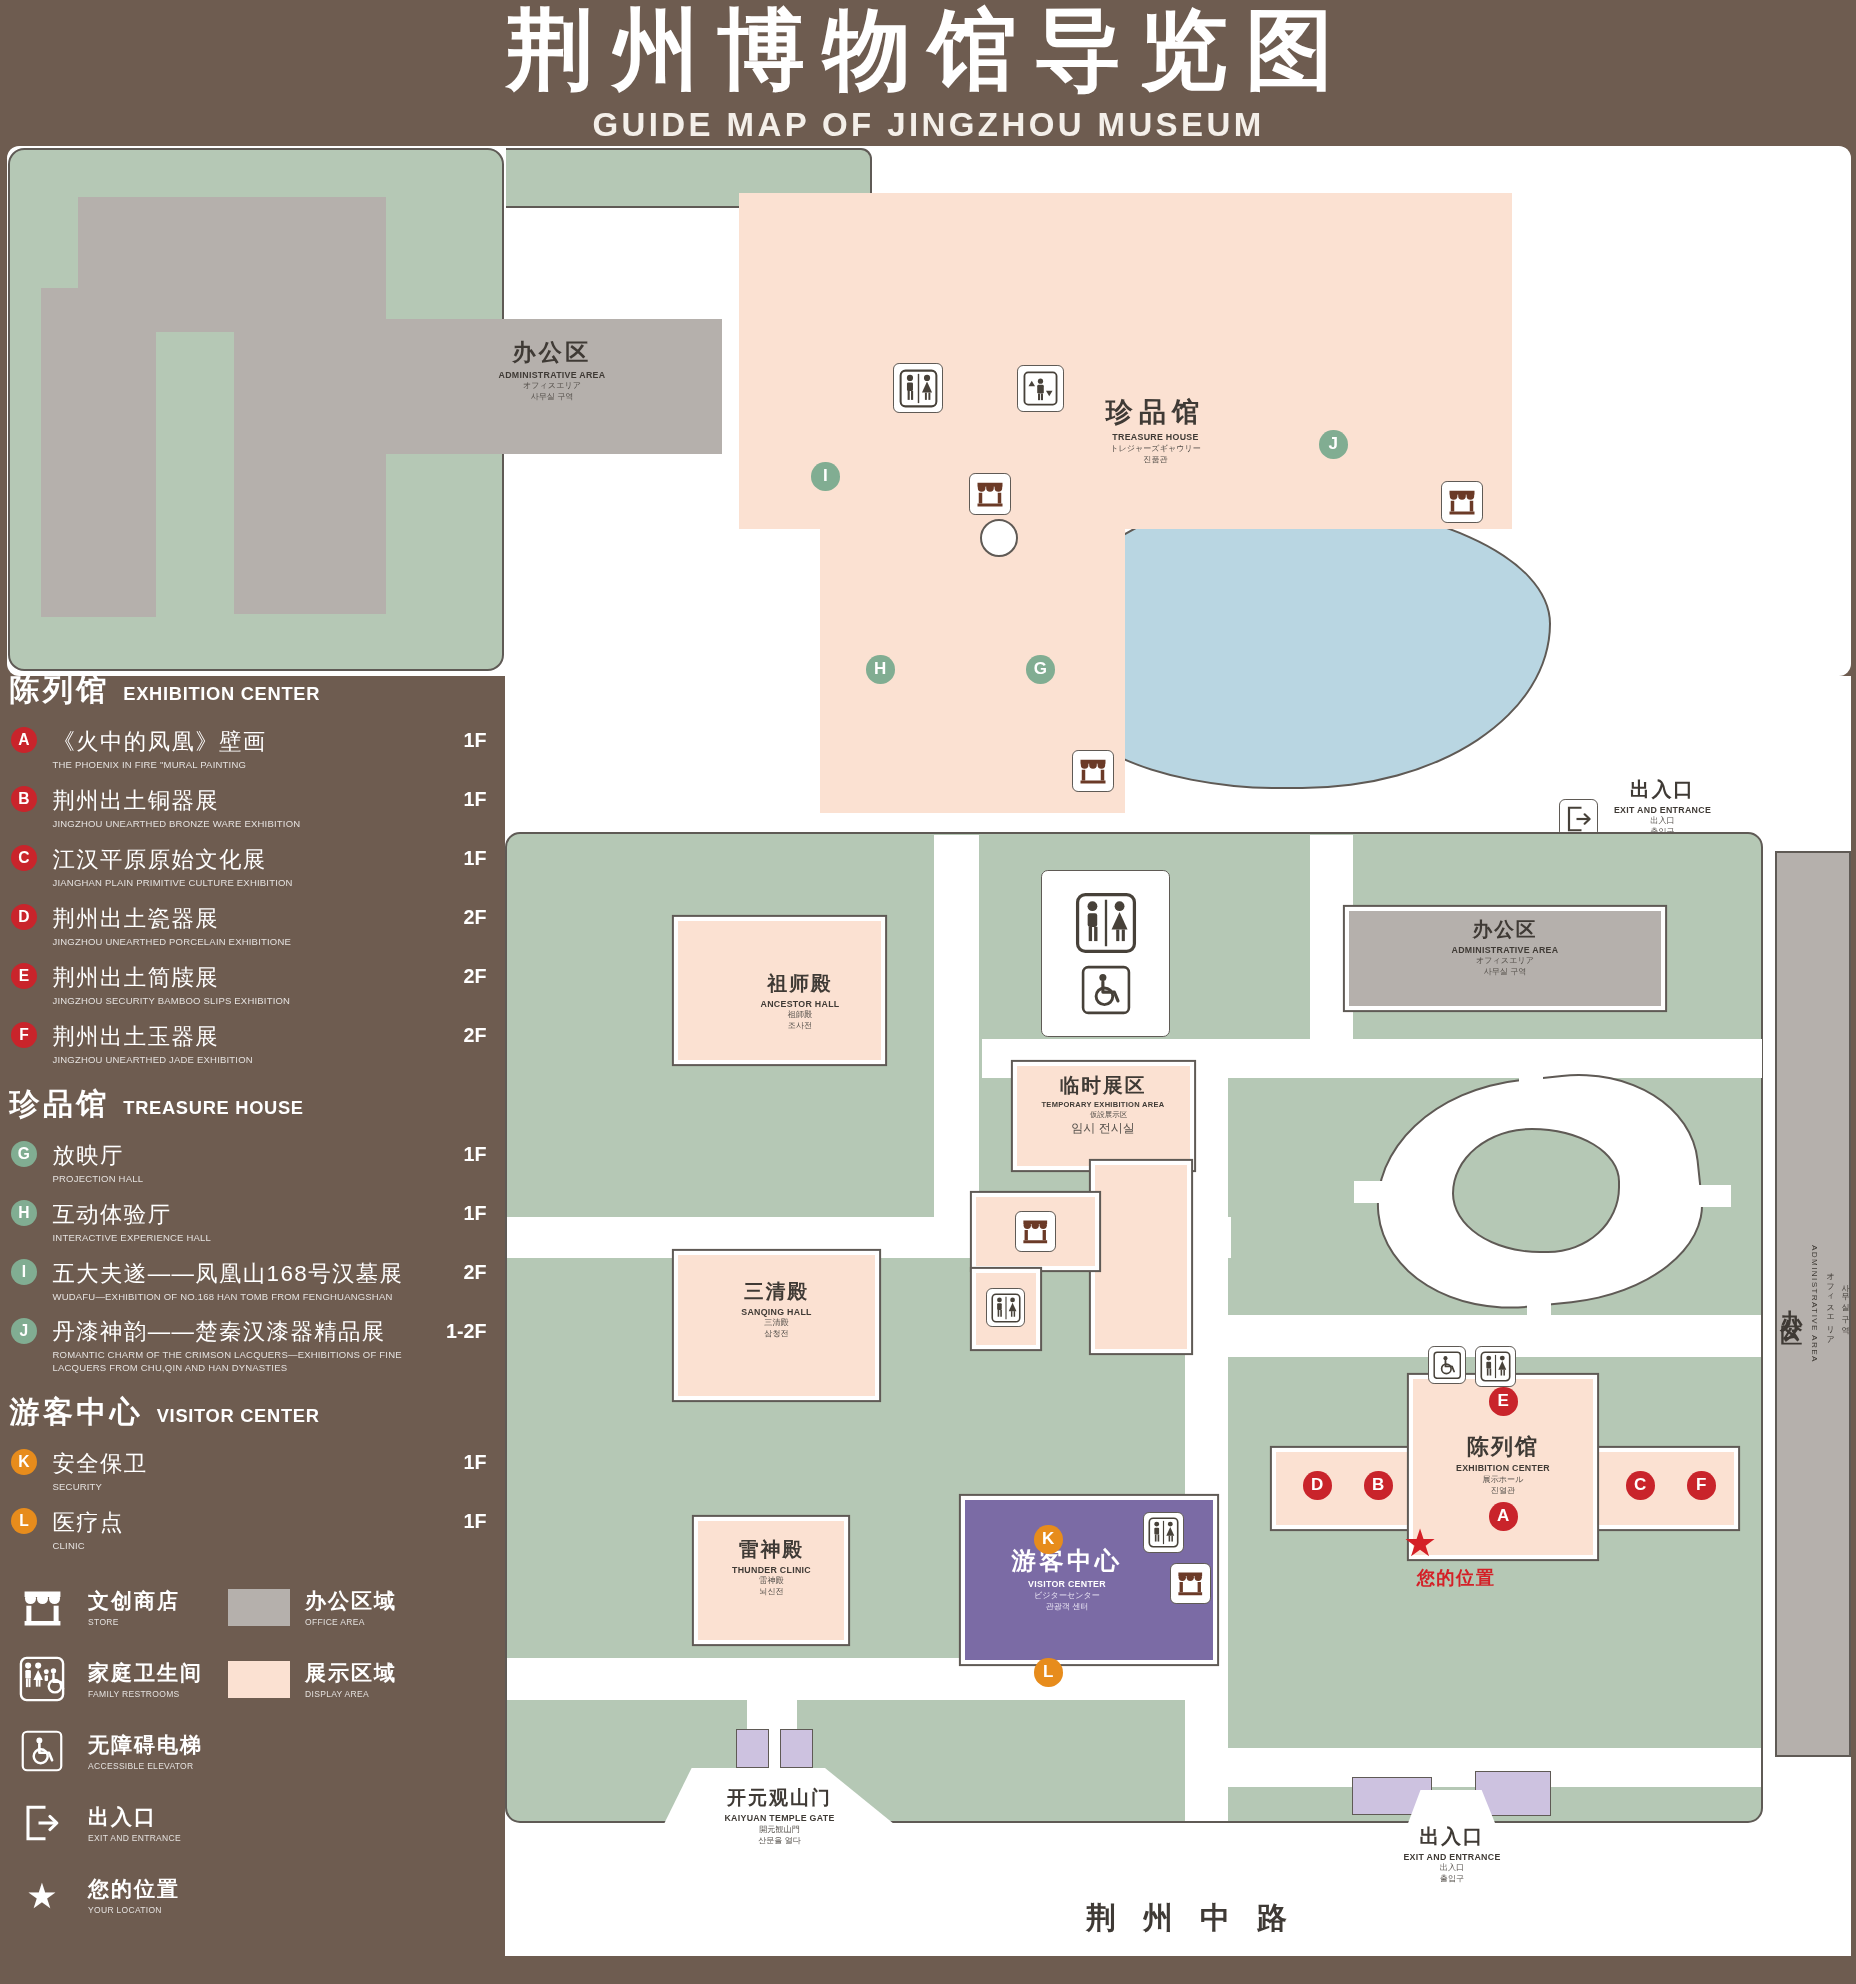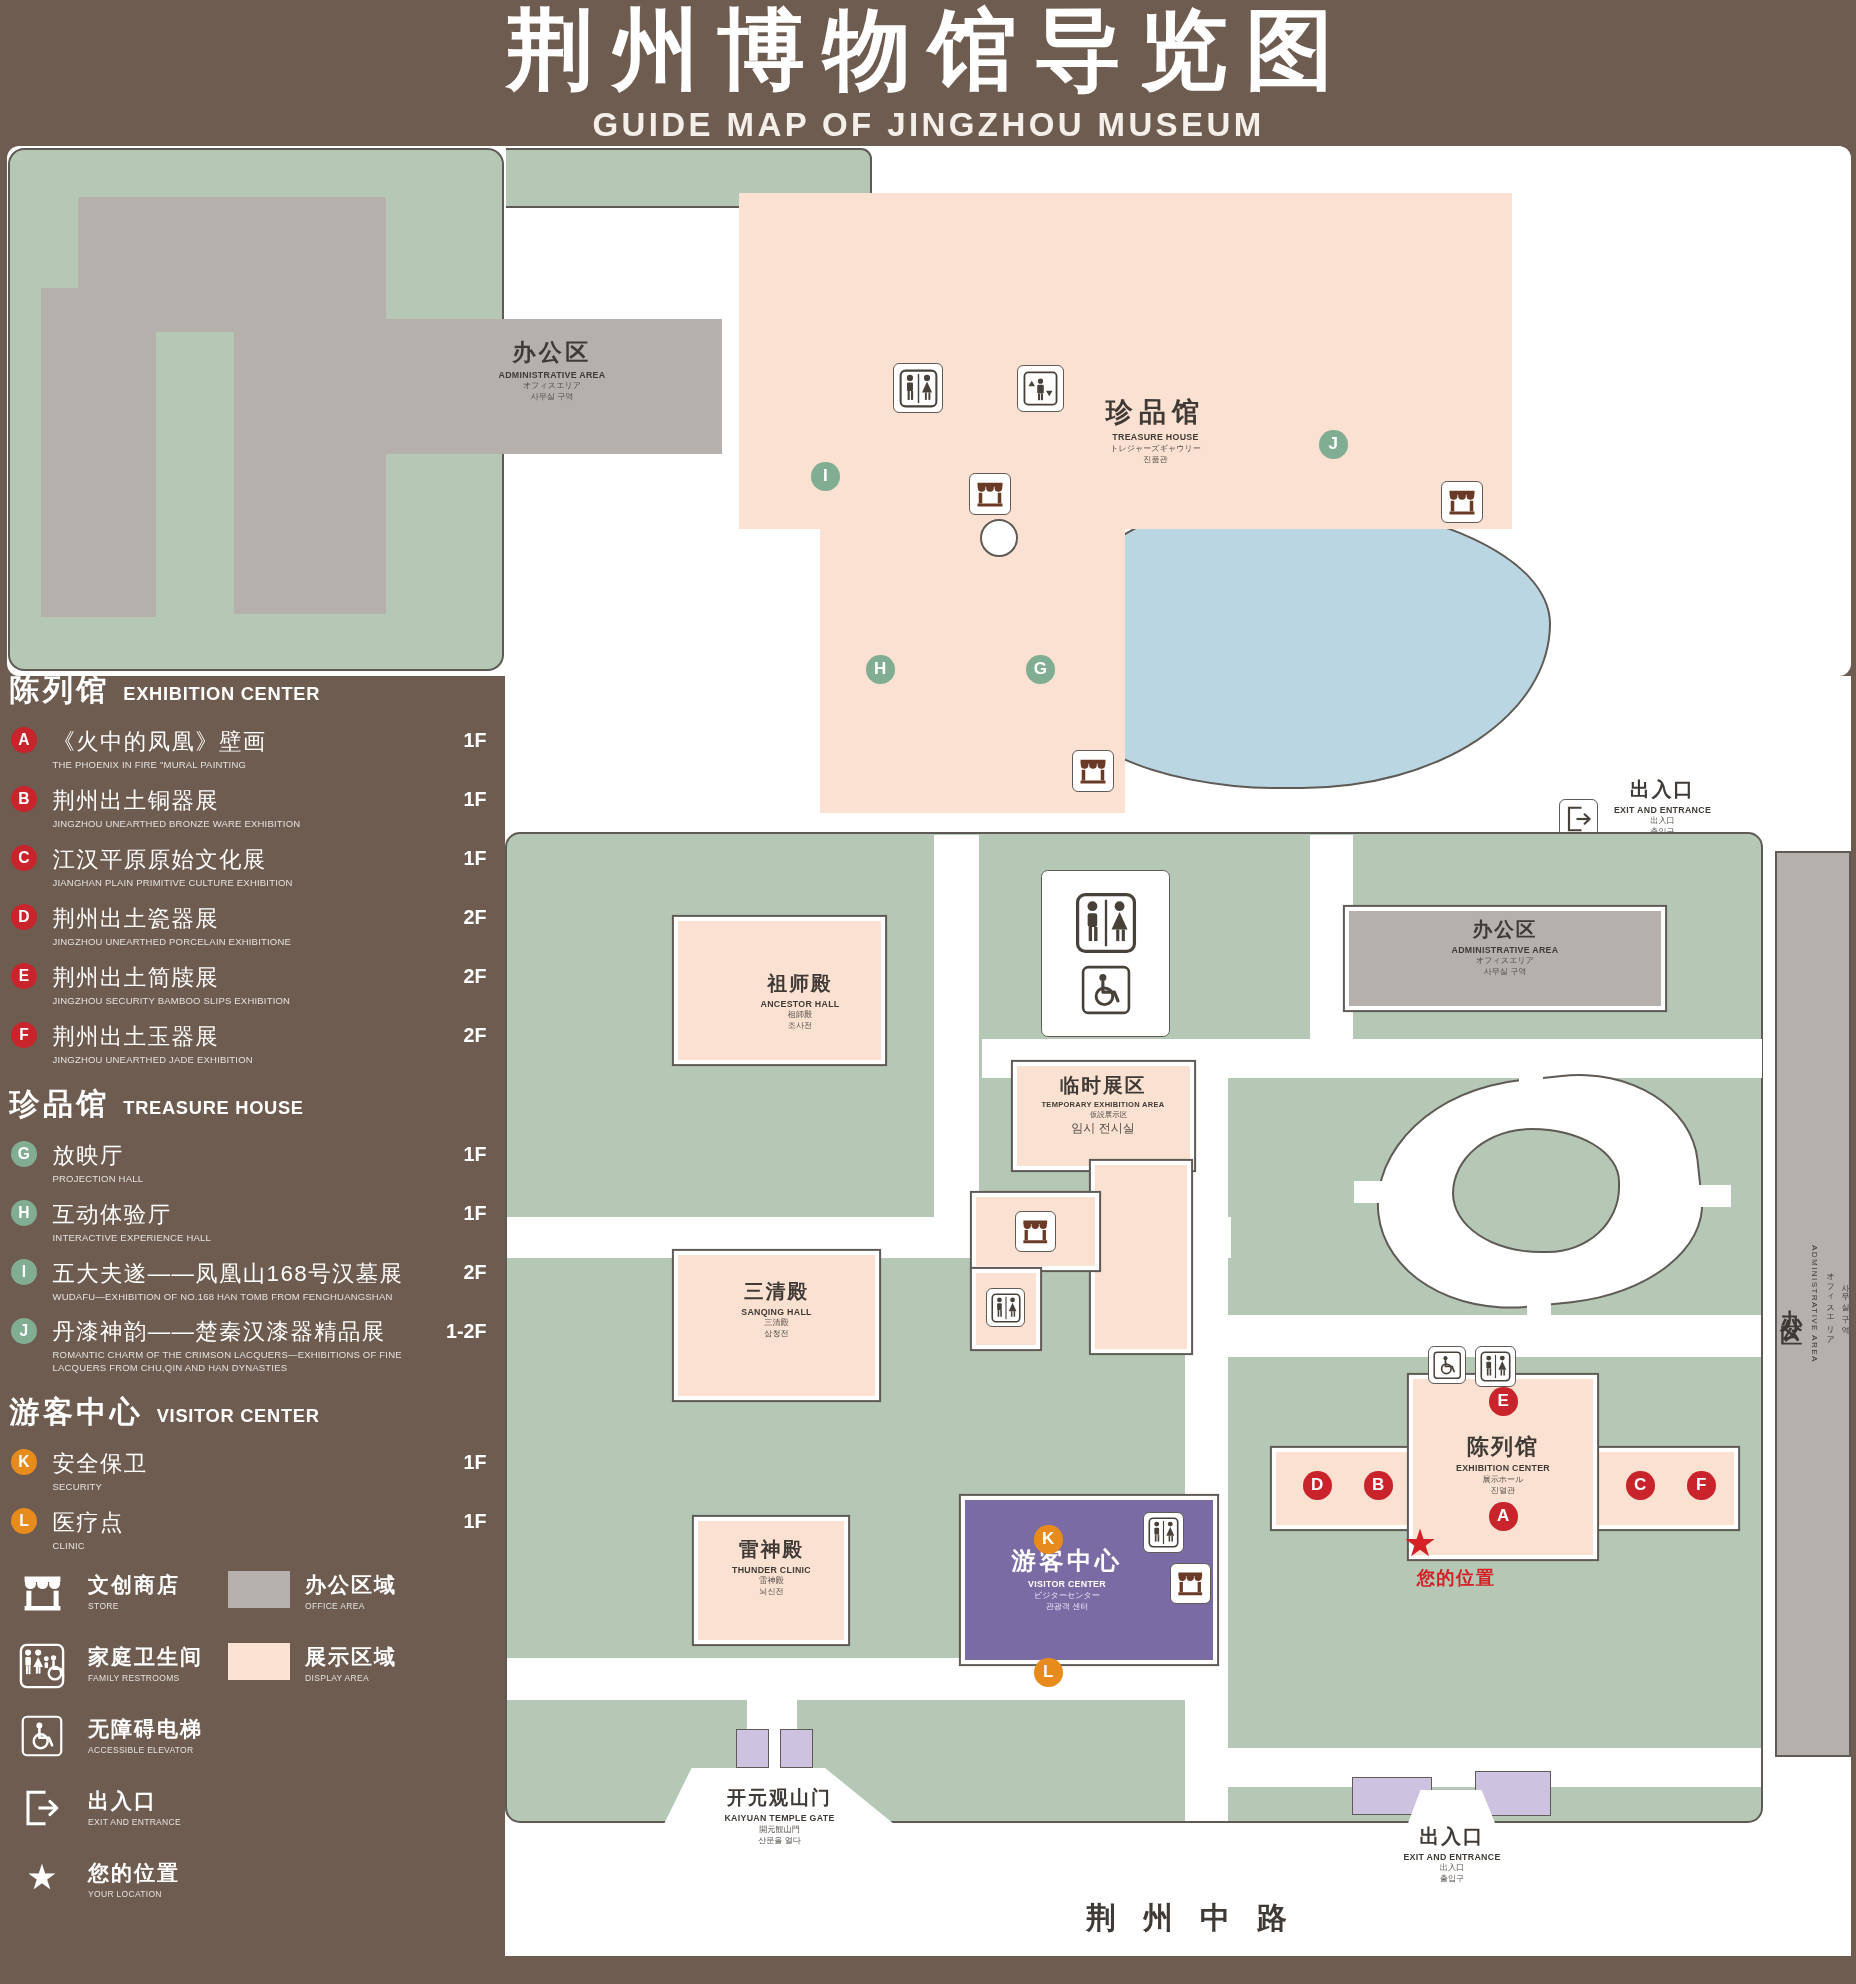--- a/index.html
+++ b/index.html
@@ -65,21 +65,21 @@
   .lg-head-en{font-size:18.3px;font-weight:bold;letter-spacing:0.7px;}
   .lg-item{position:relative;padding-left:43px;padding-right:66px;margin-bottom:13.6px;min-height:41px;}
   .badge{width:26px;height:26px;border-radius:50%;color:#fff;font-weight:bold;font-size:15.6px;
     display:flex;align-items:center;justify-content:center;position:absolute;left:1.4px;top:1.4px;}
   .lg-zh{font-size:22.4px;letter-spacing:1.4px;}
   .lg-en{font-size:9.5px;color:rgba(255,255,255,.82);margin-top:2px;line-height:1.3;letter-spacing:0.2px;}
   .lg-floor{position:absolute;right:0;top:3.4px;font-size:19.7px;font-weight:bold;}
   
   .symgrid{left:9.5px;top:1571px;width:495px;display:grid;
     grid-template-columns:217px 278px;grid-template-rows:repeat(5,72px);grid-auto-flow:column;color:#fff;}
-  .sym-cell{display:flex;align-items:flex-start;gap:13.6px;}
+  .sym-cell{display:flex;align-items:center;gap:13.6px;}
   .sym-iconbox{width:65px;display:flex;align-items:center;justify-content:center;color:#ffffff;}
   .sym-zh{font-size:21px;font-weight:bold;letter-spacing:2px;}
   .sym-en{font-size:8.5px;color:rgba(255,255,255,.82);margin-top:2px;letter-spacing:0.3px;}
   .swatch{width:62px;height:37px;}
   .swatch.office{background:#b5b0ac;}
   .swatch.display{background:#fbe1d2;}
   svg.ic{display:block;}
 </style>
 </head>
 <body>

